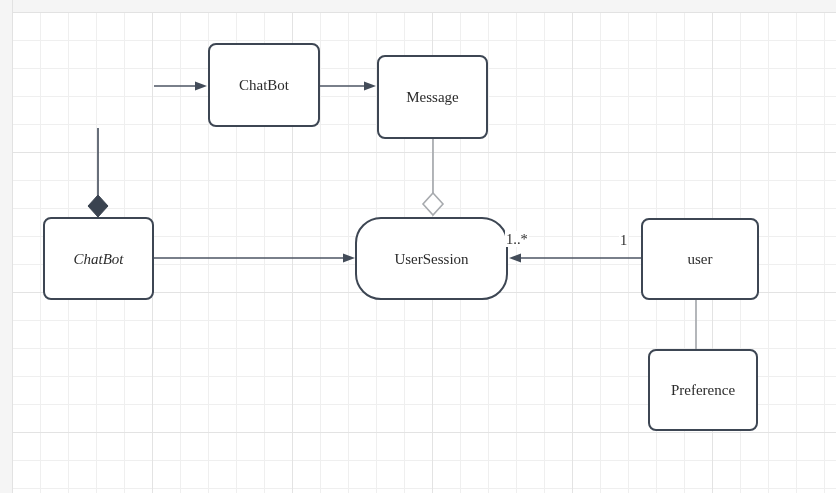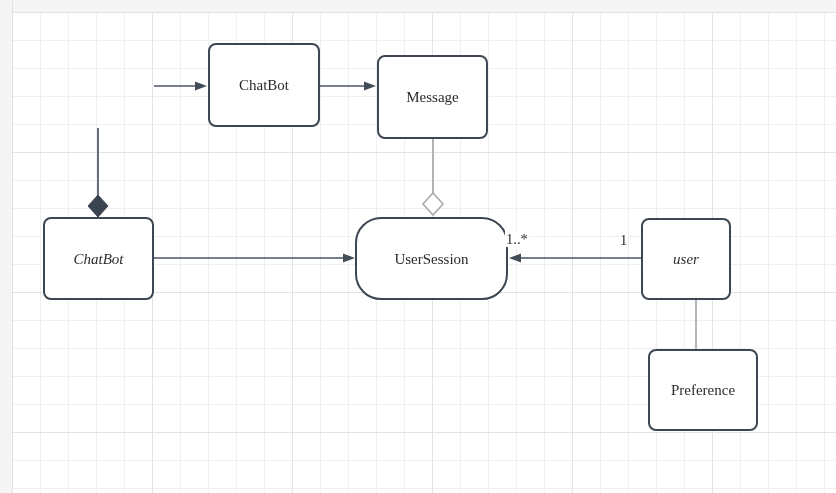--- a/index.html
+++ b/index.html
@@ -50,21 +50,21 @@
     font-size:15px;line-height:20px;
     cursor:default;
   }
   .node .lbl{padding:0 16px;}
 
   .n-language-model{left:43px; top:45px; width:111px;height:83px;}
   .n-response      {left:208px;top:43px; width:112px;height:84px;}
   .n-message       {left:377px;top:43px; width:111px;height:84px;margin-top:12px;}
   .n-chatbot       {left:43px; top:217px;width:111px;height:83px;font-style:italic;}
   .n-usersession   {left:355px;top:217px;width:153px;height:83px;border-radius:26px;}
-  .n-user          {left:641px;top:218px;width:90px;height:82px;font-style:italic;}
+  .n-user          {left:641px;top:218px;width:118px;height:82px;}
   .n-preference    {left:648px;top:349px;width:110px;height:82px;}
 
   .edge-label{
     position:absolute;
     color:#2b2b2b;
     font-size:14.5px;line-height:16px;
     background:#ffffff;
     padding:0 1px;
   }
   .lab-target{left:505px;top:231px;}

